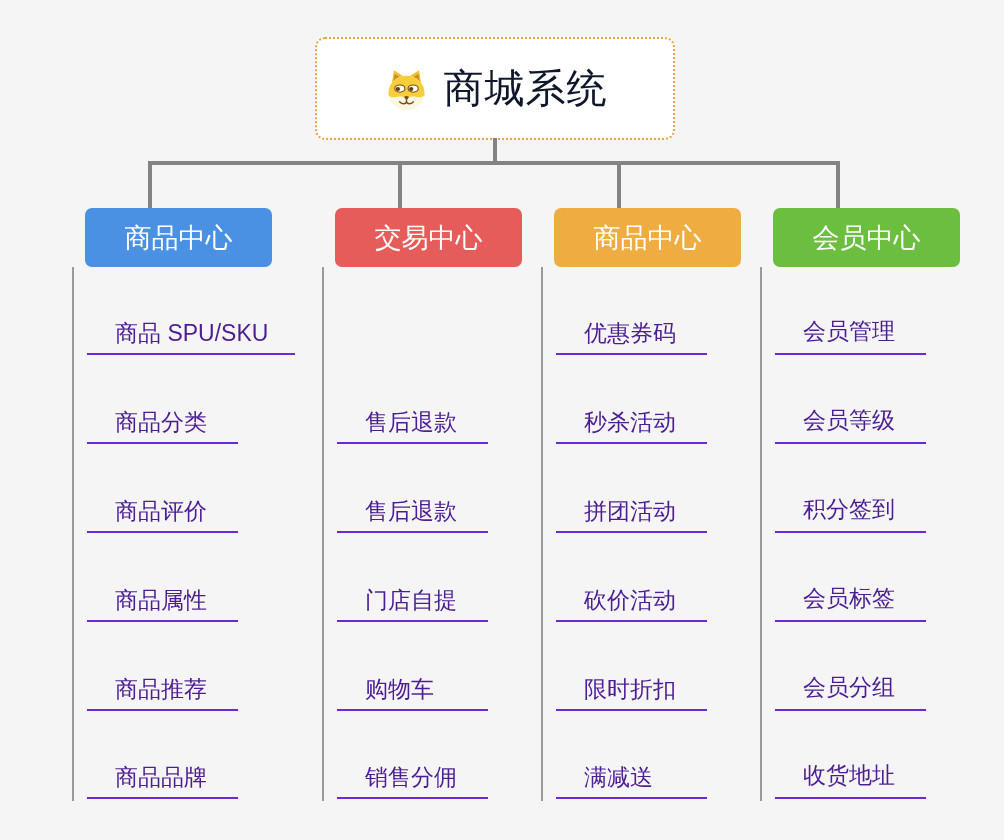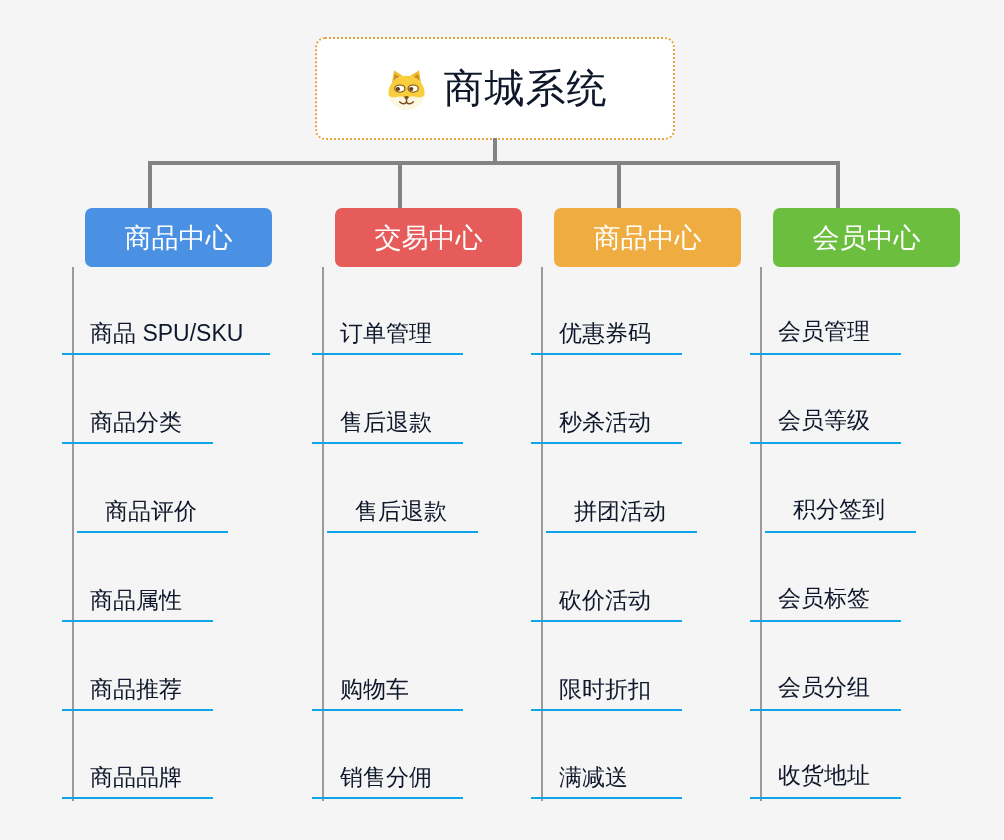--- a/index.html
+++ b/index.html
@@ -34,26 +34,26 @@
   .branch-box{
     position:absolute;left:0;top:0;width:187px;height:59px;
     border-radius:7px;color:#ffffff;font-size:27px;
     display:flex;align-items:center;justify-content:center;
     box-sizing:border-box;
     margin-left:28px;
   }
   .trunk{position:absolute;left:15px;top:59px;width:2px;height:534px;background:#9a9a9a;}
 
   .leaf{
-    position:absolute;left:5px;
-    font-size:23px;line-height:30px;color:#0f172a;
-    padding:0 27px 5px 28px;border-bottom:2px solid #0ea5e9;
+    position:absolute;left:30px;
+    font-size:23px;line-height:30px;color:#4c1d95;
+    padding:0 27px 5px 28px;border-bottom:2px solid #6d28d9;
     white-space:nowrap;min-width:96px;
   }
-  .leaf-1{top:110px;} .leaf-2{top:199px;} .leaf-3{top:288px;margin-left:15px;}
+  .leaf-1{top:110px;} .leaf-2{top:199px;} .leaf-3{top:288px;}
   .leaf-4{top:377px;} .leaf-5{top:466px;} .leaf-6{top:554px;padding-left:28px;}
 </style>
 </head>
 <body>
 
 <div class="canvas">
 
   <div class="root-node" style="border-color: rgb(233, 162, 59);">
     <span style="display:inline-flex;">
       <svg width="47" height="44" viewBox="0 0 60 56">
@@ -89,23 +89,23 @@
     <div class="leaf leaf-2">商品分类</div>
     <div class="leaf leaf-3">商品评价</div>
     <div class="leaf leaf-4">商品属性</div>
     <div class="leaf leaf-5">商品推荐</div>
     <div class="leaf leaf-6">商品品牌</div>
   </div>
 
   <div class="column col-2">
     <div class="branch-box" style="background-color: rgb(230, 92, 90);">交易中心</div>
     <div class="trunk"></div>
-    <div class="leaf leaf-1">订单管理</div>
     <div class="leaf leaf-2">售后退款</div>
     <div class="leaf leaf-3">售后退款</div>
+    <div class="leaf leaf-4">门店自提</div>
     <div class="leaf leaf-5">购物车</div>
     <div class="leaf leaf-6">销售分佣</div>
   </div>
 
   <div class="column col-3">
     <div class="branch-box" style="background-color: rgb(239, 173, 65);">商品中心</div>
     <div class="trunk"></div>
     <div class="leaf leaf-1">优惠券码</div>
     <div class="leaf leaf-2">秒杀活动</div>
     <div class="leaf leaf-3">拼团活动</div>

